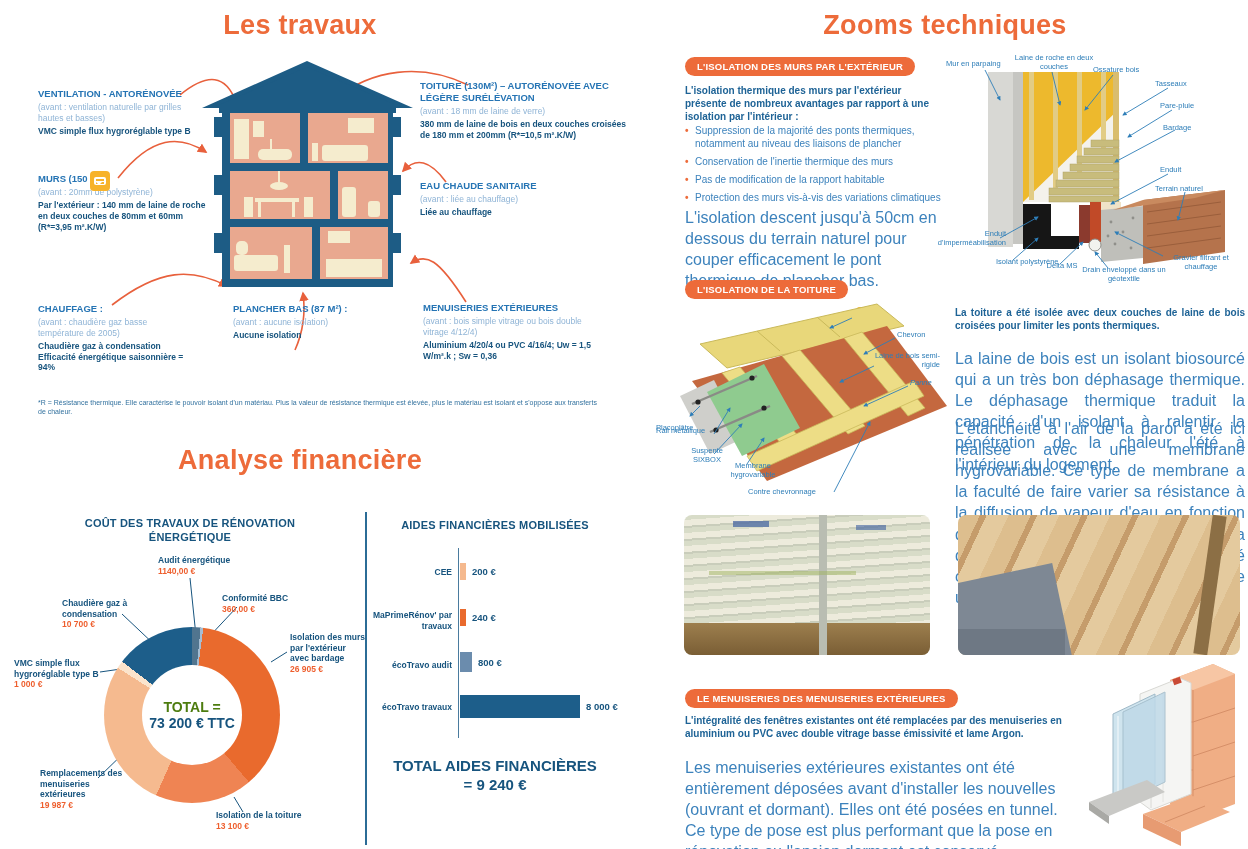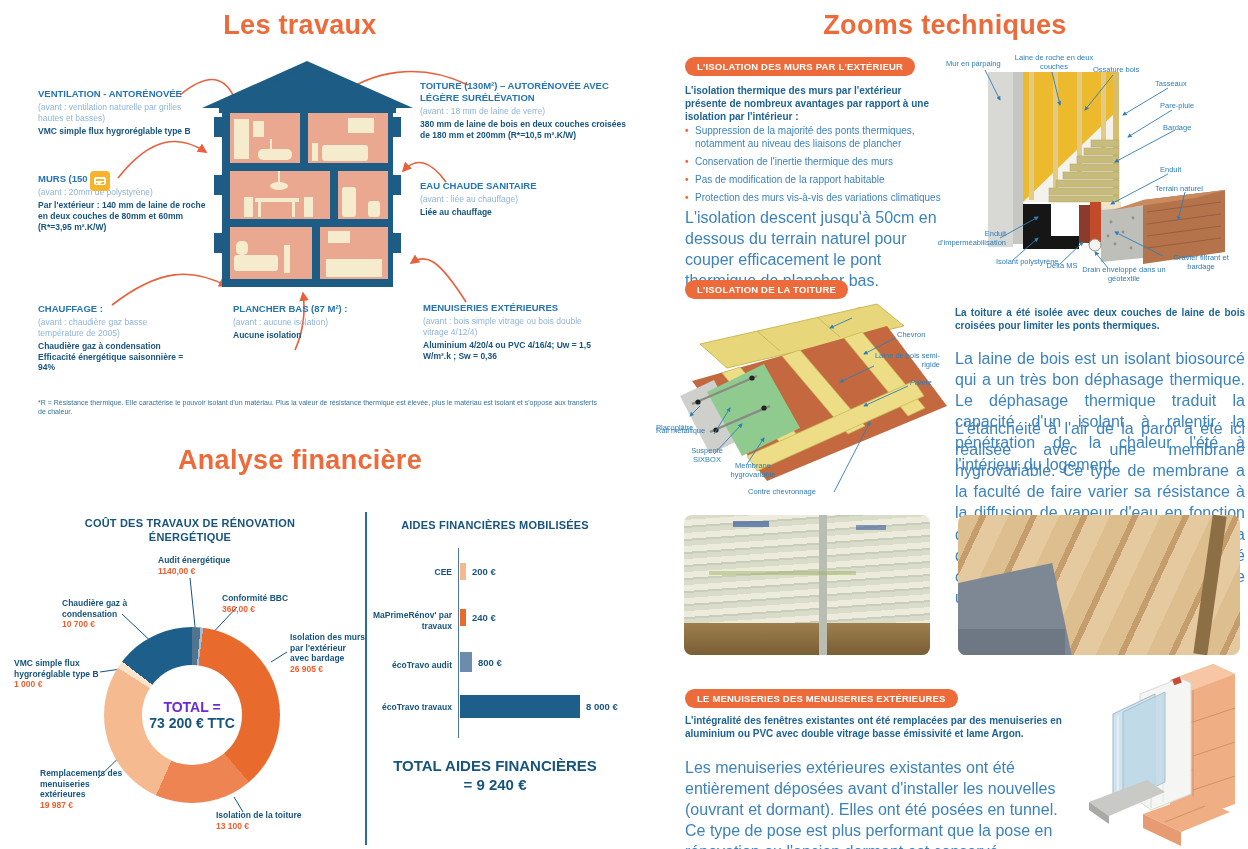--- a/index.html
+++ b/index.html
@@ -13,21 +13,21 @@
   
   .ann-title{font-weight:bold;color:#2574B4;font-size:9.5px;line-height:1.25;}
   .ann-before{color:#8FB4D6;font-size:8.5px;line-height:1.28;margin-top:2px;}
   .ann-after{color:#17547E;font-weight:bold;font-size:8.5px;line-height:1.28;margin-top:2px;}
   .footnote{color:#33729F;font-size:7px;line-height:1.35;}
   
   .sec-title{color:#17547E;font-weight:bold;font-size:11px;text-align:center;line-height:1.3;letter-spacing:.2px;}
   .donut-ring{border-radius:50%;}
   .donut-hole{position:absolute;left:38px;top:38px;width:100px;height:100px;border-radius:50%;background:#fff;
     display:flex;flex-direction:column;align-items:center;justify-content:center;}
-  .donut-hole .l1{color:#6d28d9;font-weight:bold;font-size:14px;}
+  .donut-hole .l1{color:#4d7c0f;font-weight:bold;font-size:14px;}
   .donut-hole .l2{color:#17547E;font-weight:bold;font-size:14px;}
   .dlabel{position:absolute;}
   .dl-name{color:#17547E;font-weight:bold;font-size:8.5px;line-height:1.25;}
   .dl-val{color:#EE5F2E;font-weight:bold;font-size:8.5px;line-height:1.3;}
   .bar-label{position:absolute;color:#17547E;font-weight:bold;font-size:8.5px;text-align:right;line-height:1.25;}
   .bar-row{position:absolute;display:flex;align-items:center;gap:6px;}
   .bar{height:17px;}
   .bar-val{color:#17547E;font-weight:bold;font-size:9.5px;white-space:nowrap;}
   .bar-total{color:#17547E;font-weight:bold;font-size:15px;text-align:center;line-height:1.25;}
   .vdivider{position:absolute;width:2px;background:#2B6C96;}
@@ -341,21 +341,21 @@
   <div class="dg-label" style="left:1093px;top:66px;white-space:nowrap;">Ossature bois</div>
   <div class="dg-label" style="left:1155px;top:80px;white-space:nowrap;">Tasseaux</div>
   <div class="dg-label" style="left:1160px;top:102px;white-space:nowrap;">Pare-pluie</div>
   <div class="dg-label" style="left:1163px;top:124px;white-space:nowrap;">Bardage</div>
   <div class="dg-label" style="left:1160px;top:166px;white-space:nowrap;">Enduit</div>
   <div class="dg-label" style="left:1155px;top:185px;white-space:nowrap;">Terrain naturel</div>
   <div class="dg-label" style="left:928px;top:230px;width:78px;text-align:right;">Enduit d'imperméabilisation</div>
   <div class="dg-label" style="left:968px;top:258px;white-space:nowrap;padding-left:28px;">Isolant polystyrène</div>
   <div class="dg-label" style="left:1046px;top:262px;width:32px;text-align:center;">Delta MS</div>
   <div class="dg-label" style="left:1080px;top:266px;width:88px;text-align:center;">Drain enveloppé dans un géotextile</div>
-  <div class="dg-label" style="left:1160px;top:254px;width:82px;text-align:center;">Gravier filtrant et bardage</div>
+  <div class="dg-label" style="left:1160px;top:254px;width:82px;text-align:center;">Gravier filtrant et chauffage</div>
 
   <div class="abs" style="left:685px;top:279px;">
     <span class="badge">L'ISOLATION DE LA TOITURE</span>
   </div>
   <div class="comment-ico" style="left:856px;top:307px;">
       <div class="bubble"></div>
     </div>
 
   <svg class="abs" style="left:652px;top:296px;" width="300" height="215" viewBox="0 0 300 215">
 

